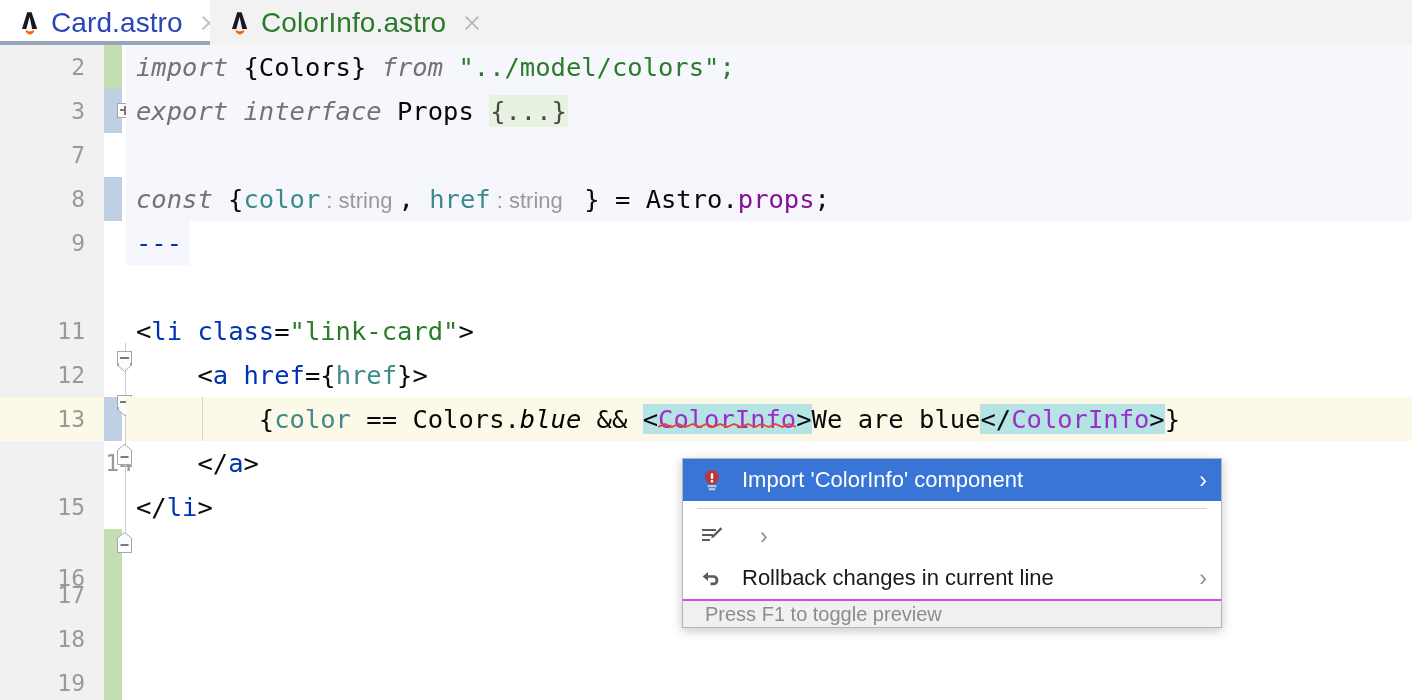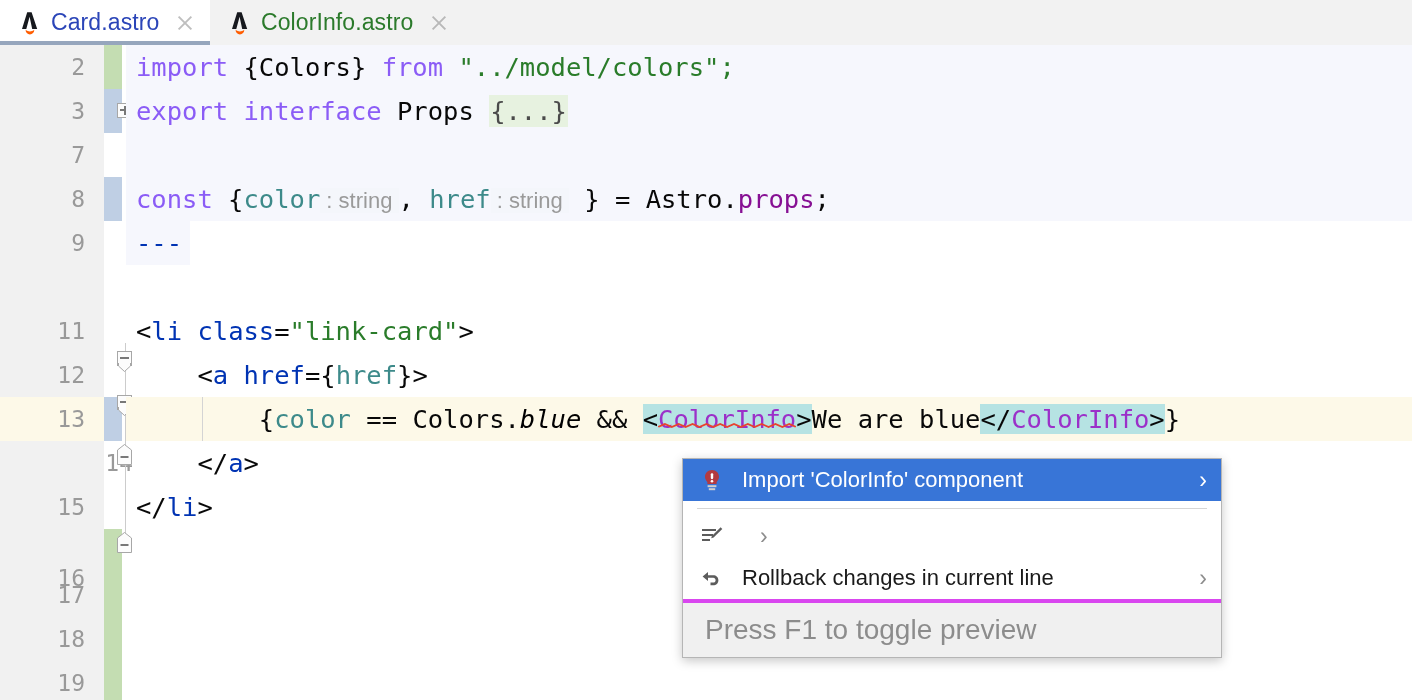--- a/index.html
+++ b/index.html
@@ -30,21 +30,21 @@
     cursor: pointer;
     background: #f2f2f2;
   }
   .tab.active { background: #ffffff; }
   .tab.active .tab-underline {
     position: absolute; left: 0; bottom: 0;
     width: 100%; height: 4px;
     background: #96a6bd;
   }
   .tab-label {
-    font-size: 23px;
+    font-size: 28px;
     letter-spacing: 0.1px;
     white-space: nowrap;
   }
   .tab-label.blue  { color: #2b45b8; }
   .tab-label.green { color: #2b7a2b; }
   .tab-close {
     margin-left: 6px;
     width: 22px; height: 22px;
     position: relative;
     opacity: .55;
@@ -151,21 +151,21 @@
     background: #fdf9e8;
     width: 1286px;
   }
   .indent-guide {
     position: absolute;
     width: 1px;
     background: #d4d4d4;
   }
 
   
-  .kw      { color: #8b5cf6; }
+  .kw      { color: #737373; font-style: italic; }
   .str     { color: #2a7c2a; }
   .ident   { color: #080808; }
   .field   { color: #3d8a8a; }
   .prop    { color: #871094; }
   .tagname { color: #0033b3; }
   .italic-prop { color: #000000; font-style: italic; }
   .comp    { color: #9b30c9; }
   .dashes  { color: #0033b3; }
 
   .fold-placeholder {
@@ -226,26 +226,26 @@
     line-height: 1;
   }
   .popup-item.selected .pi-chevron { color: #ffffff; }
   .popup-sep {
     height: 1px;
     background: #d6d6d6;
     margin: 7px 14px 6px 14px;
   }
   .popup-footer {
     background: #f0f0f0;
-    border-top: 4px solid #d946ef;
-    height: 58px;
+    border-top: 2px solid #d946ef;
+    height: 28px;
     display: flex; align-items: center;
     padding-left: 22px;
     font-family: "Liberation Sans", sans-serif;
-    font-size: 28px;
+    font-size: 20px;
     color: #8c8c8c;
     white-space: nowrap;
   }
 </style>
 </head>
 <body>
 
 <div id="app">
 
   <div class="tabbar">

